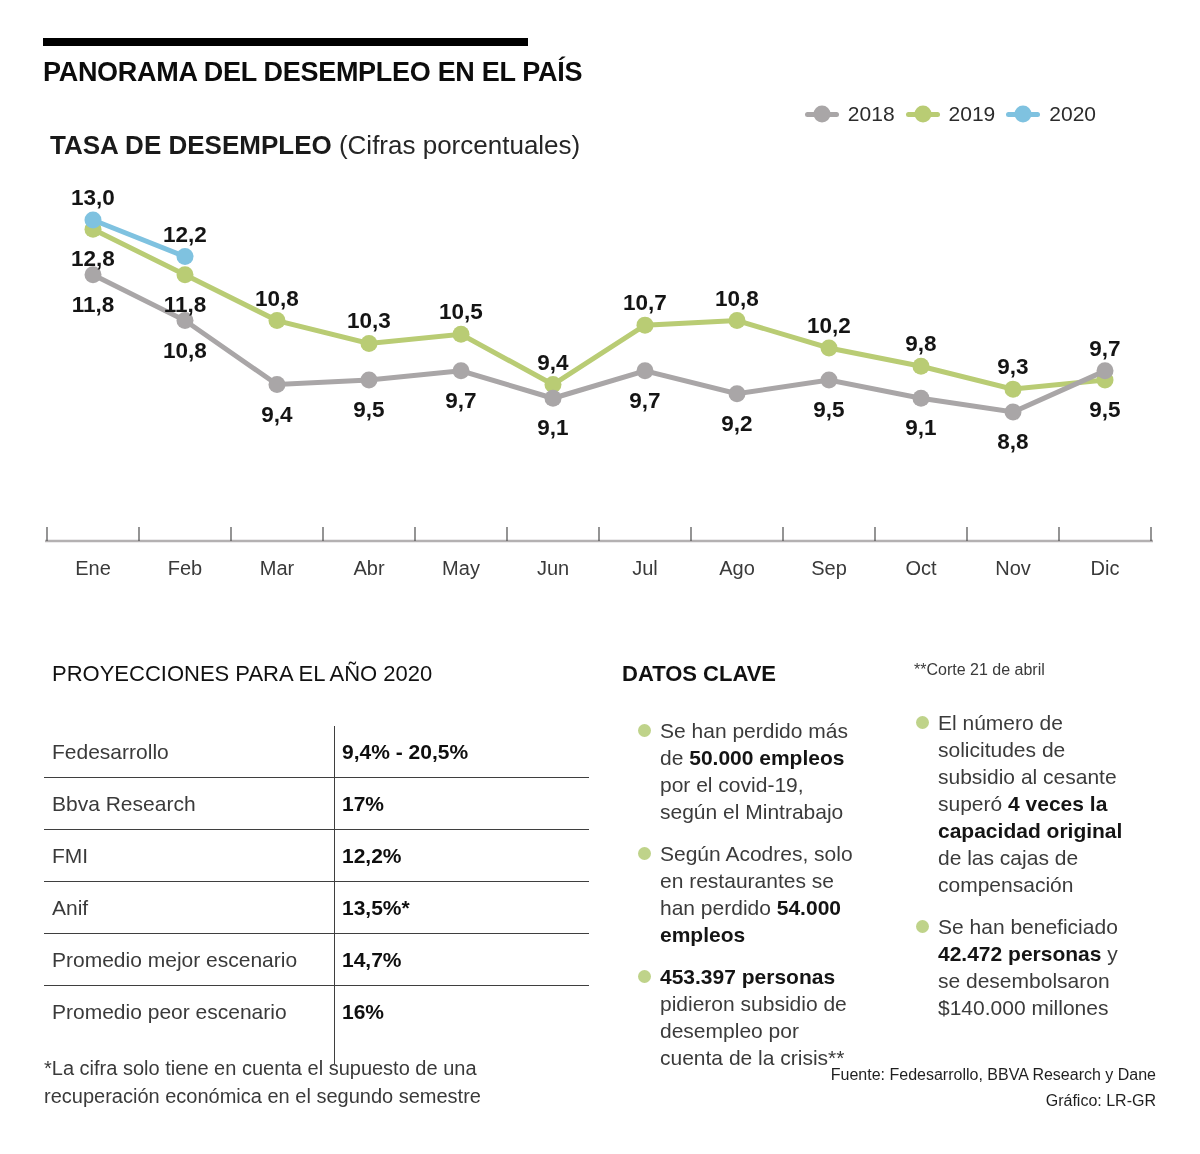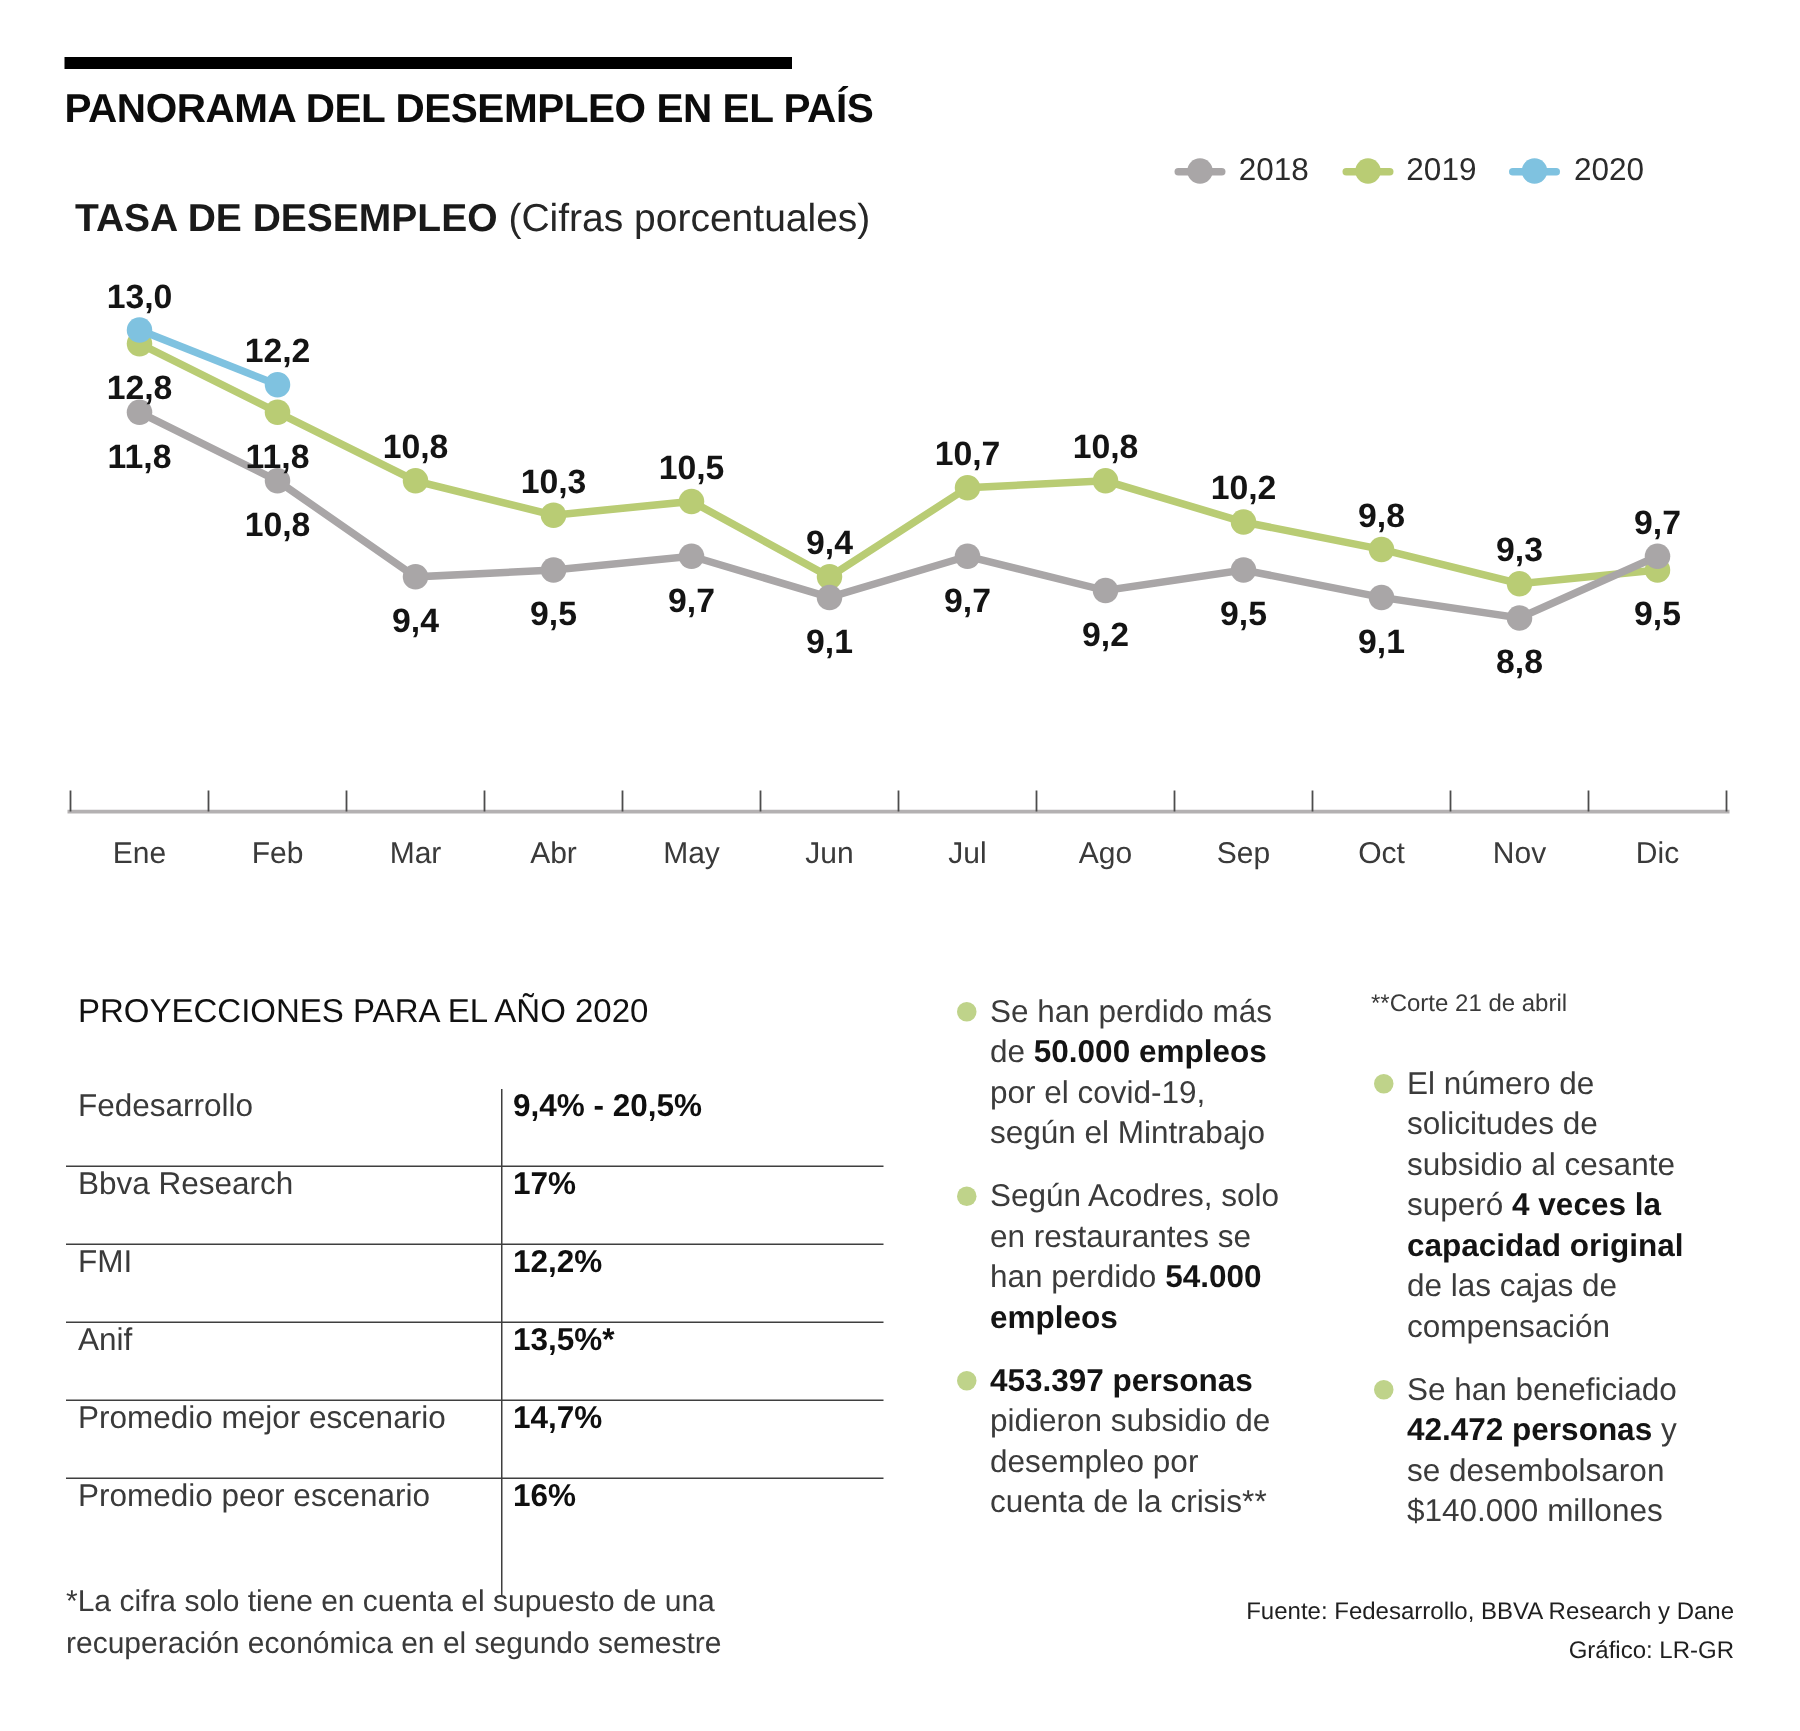--- a/index.html
+++ b/index.html
@@ -6,31 +6,31 @@
   body{
     width:1200px;height:1154px;position:relative;background:#ffffff;
     font-family:"Liberation Sans", sans-serif;color:#1a1a1a;overflow:hidden;
   }
   .abs{position:absolute}
   .title-bar{left:43px;top:38px;width:485px;height:8px;background:#000}
   .page-title{left:43px;top:57px;font-size:27px;font-weight:bold;letter-spacing:-0.3px;color:#0c0c0c;margin:0}
   .chart-title{left:50px;top:130px;font-size:26px;color:#1a1a1a}
   .ct-bold{font-weight:bold}
   .ct-note{font-weight:normal;color:#262626}
-  .legend{top:102px;right:104px;display:flex;gap:22px;align-items:flex-start}
+  .legend{top:102px;right:104px;display:flex;gap:11px;align-items:flex-start}
   .legend-item{display:flex;align-items:center;gap:9px}
   .legend-marker{position:relative;width:34px;height:5px;border-radius:2.5px}
   .legend-dot{position:absolute;left:50%;top:50%;transform:translate(-50%,-50%);width:17px;height:17px;border-radius:50%}
   .legend-label{font-size:21px;color:#2b2b2b}
   #chart-svg{position:absolute;left:0;top:165px}
 
   .proj-heading{left:52px;top:661px;font-size:22px;font-weight:normal;color:#111}
   .proj-table{left:44px;top:726px;width:545px}
   .proj-divider{position:absolute;left:290px;top:0;width:1px;height:338px;background:#3f3f3f}
-  .proj-row{display:flex;align-items:flex-start;height:51px;border-bottom:1px solid #3f3f3f}
+  .proj-row{display:flex;align-items:center;height:51px;border-bottom:1px solid #3f3f3f}
   .proj-rows .proj-row:last-child{border-bottom:none}
   .proj-label{flex:0 0 248px;padding-left:8px;font-size:21px;color:#3a3a3a}
   .proj-value{padding-left:42px;font-size:21px;font-weight:bold;color:#0f0f0f}
   .footnote{left:44px;top:1054px;font-size:20px;line-height:28px;color:#3a3a3a;white-space:pre-line}
 
   .datos{left:622px;top:661px;width:252px}
   .datos-heading{font-size:22px;font-weight:bold;color:#111;margin:0 0 30px 0}
   .corte{left:912px;top:661px;width:258px}
   .corte-heading{font-size:16px;font-weight:normal;color:#3a3a3a;margin:0 0 30px 2px}
   .datos .bullets{padding-left:16px}
@@ -182,20 +182,21 @@
         <div class="proj-label">Promedio peor escenario</div>
         <div class="proj-value">16%</div>
       </div>
     </div>
   <div class="proj-divider"></div>
 </div>
 <div class="abs footnote">*La cifra solo tiene en cuenta el supuesto de una
 recuperación económica en el segundo semestre</div>
 
 <section class="abs datos">
+  <h2 class="datos-heading">DATOS CLAVE</h2>
   <div class="bullets">
       <div class="bullet">
         <span class="bullet-dot" style="background: rgb(191, 211, 138);"></span>
         <div class="bullet-text"><span>Se han perdido más
 de </span><b>50.000 empleos</b><span>
 por el covid-19,
 según el Mintrabajo</span></div>
       </div>
       <div class="bullet">
         <span class="bullet-dot" style="background: rgb(191, 211, 138);"></span>

